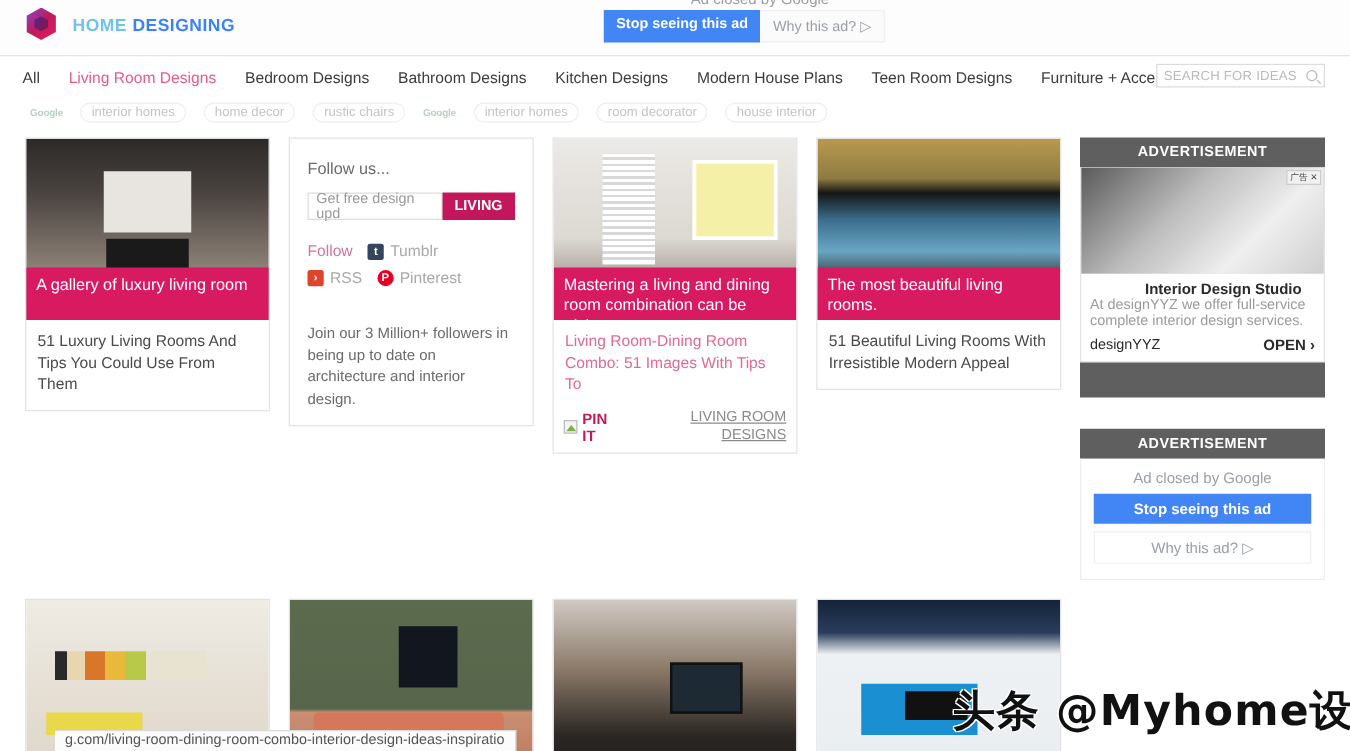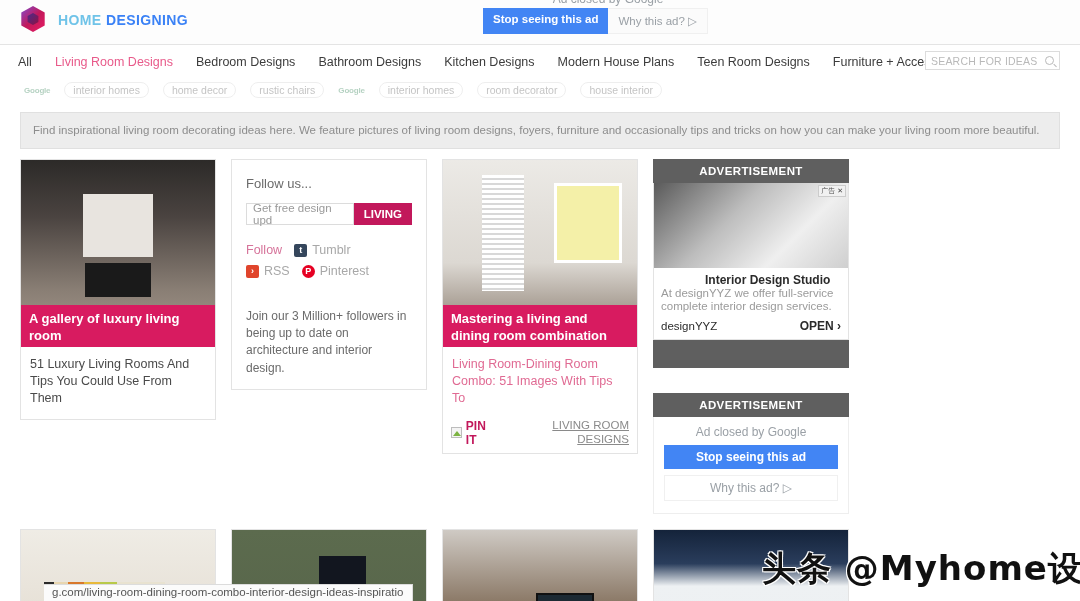--- a/index.html
+++ b/index.html
@@ -65,21 +65,21 @@
   
   .desc {
     margin:12px 20px 0 20px; background:#ededed; border:1px solid #e0e0e0;
     padding:9px 12px; font-size:11.5px; color:#8d8d8d; line-height:1.5;
   }
 
   
   .grid { display:flex; gap:15px; padding:10px 20px 0 20px; }
   .col { width:196px; }
   .card { border:1px solid #e3e3e3; background:#fff; position:relative; }
-  .card .thumb { position:relative; width:100%; height:187px; overflow:hidden;font-weight:bold; }
+  .card .thumb { position:relative; width:100%; height:145px; overflow:hidden; }
   .card .band {
     position:absolute; left:0; right:0; bottom:0; background:#d81b60;
     color:#fff; font-size:13px; padding:6px 8px 8px 8px; line-height:1.25;
     height:42px; overflow:hidden;
   }
   .card .band.hov { background:#d81b60; }
   .card .cap { padding:9px 9px 12px 9px; font-size:12.5px; color:#4a4a4a; line-height:1.35; min-height:55px; }
   .card .cap.pink { color:#e06a93; }
   .hoverbar { display:flex; align-items:center; justify-content:space-between; padding:0 8px 6px 8px; }
   .pinit { display:flex; align-items:center; gap:4px; font-size:12px; font-weight:bold; color:#c2185b; }
@@ -209,21 +209,20 @@
     <span class="gchip">Google</span>
     <span class="pill">interior homes</span>
     <span class="pill">home decor</span>
     <span class="pill">rustic chairs</span>
     <span class="gchip">Google</span>
     <span class="pill">interior homes</span>
     <span class="pill">room decorator</span>
     <span class="pill">house interior</span>
   </div>
 
-  <div class="desc">Find inspirational living room decorating ideas here. We feature pictures of living room designs, foyers, furniture and occasionally tips and tricks on how you can make your living room more beautiful.</div>
 
   <div class="grid">
 
     <div class="col">
       <div class="card">
         <div class="thumb">
           <div class="ph-img t1"></div>
           <div class="band">A gallery of luxury living room</div>
         </div>
         <div class="cap">51 Luxury Living Rooms And Tips You Could Use From Them</div>
@@ -270,20 +269,29 @@
         <div class="hoverbar">
           <span class="pinit">
             <span class="broken-img"></span>
             <span>PIN IT</span>
           </span>
           <span class="catlink">LIVING ROOM DESIGNS</span>
         </div>
       </div>
     </div>
 
+    <div class="col">
+      <div class="card">
+        <div class="thumb">
+          <div class="ph-img t4"></div>
+          <div class="band">The most beautiful living rooms.</div>
+        </div>
+        <div class="cap">51 Beautiful Living Rooms With Irresistible Modern Appeal</div>
+      </div>
+    </div>
 
     <div class="col">
       <div>
         <div class="ad-head">ADVERTISEMENT</div>
         <div class="ad-box">
           <div class="ad-img">
             <div class="ph-img" style="background:linear-gradient(135deg,#5a5a5a 0%,#bdbdbd 40%,#efefef 70%,#cfcfcf 100%);"></div>
             <div class="ad-badge">
               <span>广告</span>
               <span>✕</span>

